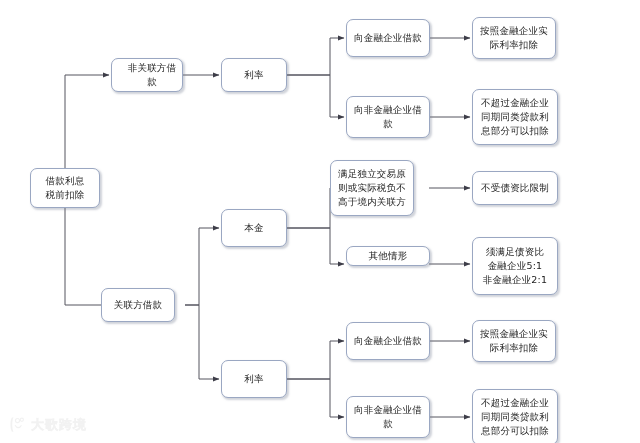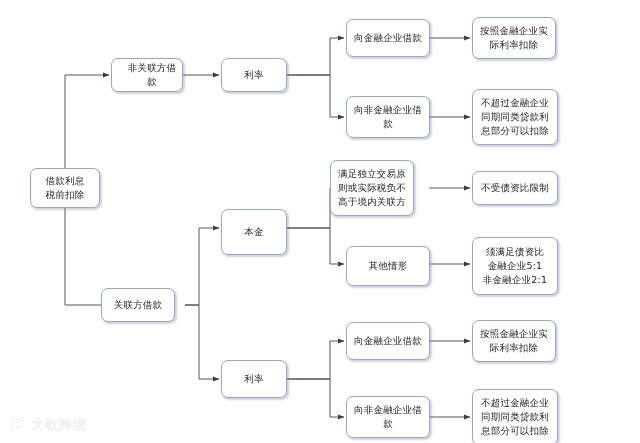--- a/index.html
+++ b/index.html
@@ -117,29 +117,29 @@
 
   <div class="node" style="left:346px; top:96px; width:84px; height:42px;">向非金融企业借
 款</div>
 
   <div class="node" style="left:472px; top:89px; width:86px; height:56px;">不超过金融企业
 同期同类贷款利
 息部分可以扣除</div>
 
   <div class="node" style="left:101px; top:288px; width:74px; height:34px;">关联方借款</div>
 
-  <div class="node" style="left:221px; top:209px; width:66px; height:46px;">本金</div>
+  <div class="node" style="left:221px; top:209px; width:66px; height:38px;">本金</div>
 
   <div class="node" style="left:330px; top:160px; width:84px; height:56px;">满足独立交易原
 则或实际税负不
 高于境内关联方</div>
 
   <div class="node" style="left:472px; top:171px; width:86px; height:34px;">不受债资比限制</div>
 
-  <div class="node" style="left:346px; top:246px; width:84px; height:40px;">其他情形</div>
+  <div class="node" style="left:346px; top:246px; width:84px; height:20px;">其他情形</div>
 
   <div class="node" style="left:472px; top:237px; width:86px; height:58px;">须满足债资比
 金融企业5:1
 非金融企业2:1</div>
 
   <div class="node" style="left:221px; top:360px; width:66px; height:38px;">利率</div>
 
   <div class="node" style="left:346px; top:322px; width:84px; height:38px;">向金融企业借款</div>
 
   <div class="node" style="left:472px; top:320px; width:84px; height:42px;">按照金融企业实

